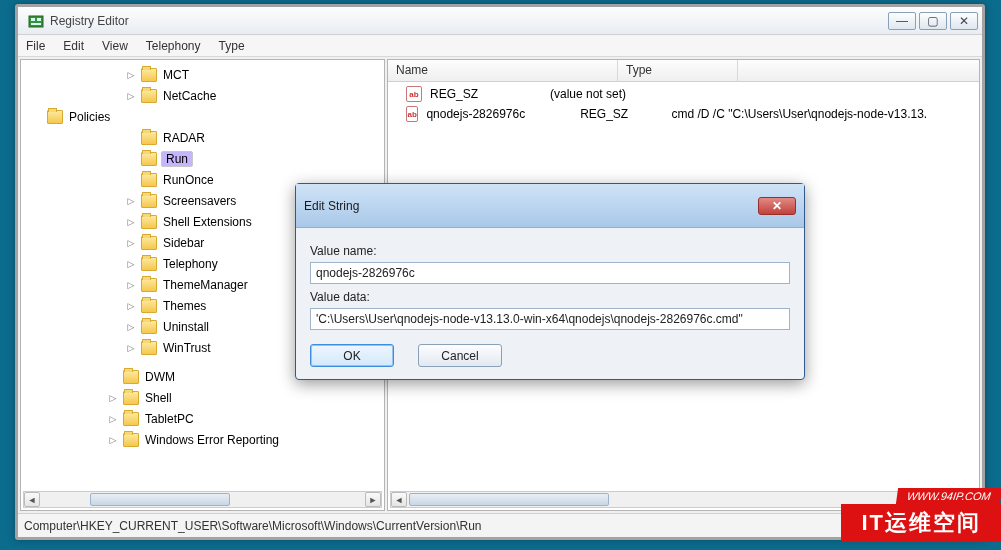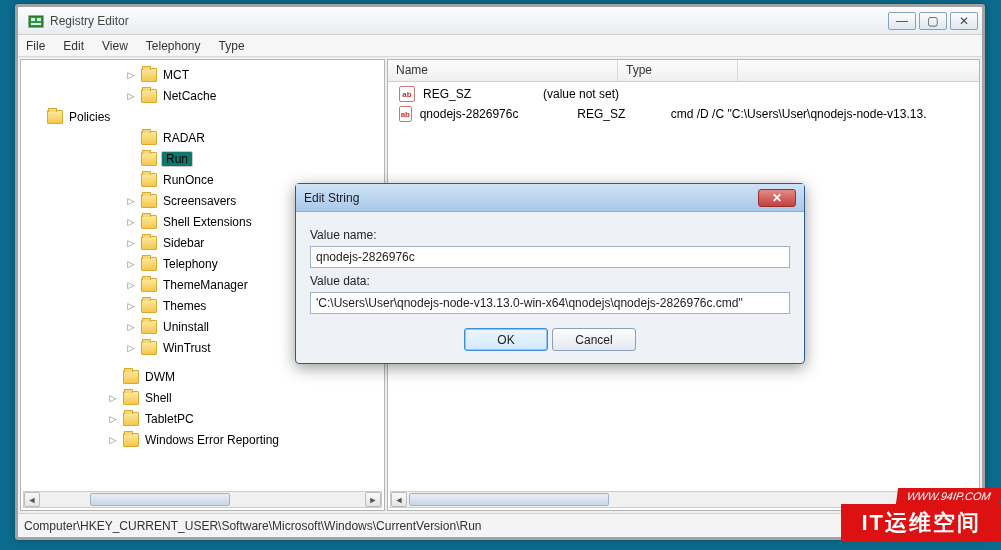--- a/index.html
+++ b/index.html
@@ -44,32 +44,32 @@
   width:16px; height:14px; margin:0 4px;
   background: linear-gradient(#fde9a0,#f5c74d);
   border:1px solid #d9aa2e; border-radius:1px; display:inline-block;
   position:relative;
 }
 .folder::before{
   content:""; position:absolute; top:-3px; left:0; width:7px; height:3px;
   background:#f5d87a; border:1px solid #d9aa2e; border-bottom:none; border-radius:1px 1px 0 0;
 }
 .tree-row.selected .label-wrap {
-  background:#0f766e; border:1px solid #c8c8c8; border-radius:2px; padding:0 4px;
+  background:#c4b5fd; border:1px solid #c8c8c8; border-radius:2px; padding:0 4px;
 }
 .label-wrap { padding:0 2px; }
 
 .list-header {
   height:22px; display:flex; background:linear-gradient(#fdfdfd,#efefef);
   border-bottom:1px solid #d0d0d0;
 }
 .list-header .col {
   border-right:1px solid #d8d8d8; padding:3px 8px; color:#333;
 }
-.list-body { padding:2px 5px; }
+.list-body { padding:2px 12px; }
 .list-row { display:flex; align-items:center; height:20px; }
 .list-row .ic {
   width:16px; height:16px; margin:0 4px 0 6px; border:1px solid #c77; border-radius:2px;
   background:#fff; display:flex; align-items:center; justify-content:center;
   color:#c33; font-size:8px; font-weight:bold;
 }
 .list-row .cell { padding:0 4px; overflow:hidden; white-space:nowrap; text-overflow:ellipsis; }
 
 .hscroll {
   position:absolute; left:2px; right:2px; bottom:2px; height:17px;
@@ -84,36 +84,36 @@
   border-top:1px solid #d0d0d0; color:#333;
 }
 
 
 .dialog {
   position:absolute; left:295px; top:183px; width:510px;
   border:1px solid #2f5a8e; border-radius:4px; box-shadow:0 4px 16px rgba(0,0,0,.4);
   background:#eef2f7;
 }
 .dialog .dlg-title {
-  height:28px; background:linear-gradient(#cfe3f7,#a9c8e8);
+  height:44px; background:linear-gradient(#cfe3f7,#a9c8e8);
   display:flex; align-items:center; padding:0 8px; color:#1a1a1a;
   border-bottom:1px solid #8fb0d2;
   gap:44px;
 }
 .dlg-close {
   margin-left:auto; width:38px; height:18px; border-radius:3px;
   background:linear-gradient(#e28a84,#c1423d); border:1px solid #9a2e2a;
   display:flex; align-items:center; justify-content:center; color:#fff; font-weight:bold; font-size:11px;
 }
 .dialog .dlg-body { padding:10px 14px 12px; }
 .dlg-label { color:#222; margin-top:6px; margin-bottom:4px; }
 .dlg-input {
   width:100%; height:22px; border:1px solid #9fb4cb; background:#fff; padding:2px 5px; color:#222;
 }
-.dlg-buttons { display:flex; justify-content:center; gap:4px; margin-top:14px; }
+.dlg-buttons { display:flex; justify-content:flex-start; gap:24px; margin-top:14px; }
 .dlg-btn {
   width:84px; height:23px; border:1px solid #8aa0b8; border-radius:3px;
   background:linear-gradient(#fdfdfd,#e2e9f2); color:#222;
 }
 .dlg-btn.primary {
   border:1px solid #3c8dde; box-shadow:0 0 0 1px #8fc4f5 inset;
   background:linear-gradient(#eef6ff,#d3e8fb);
 }
 
 

